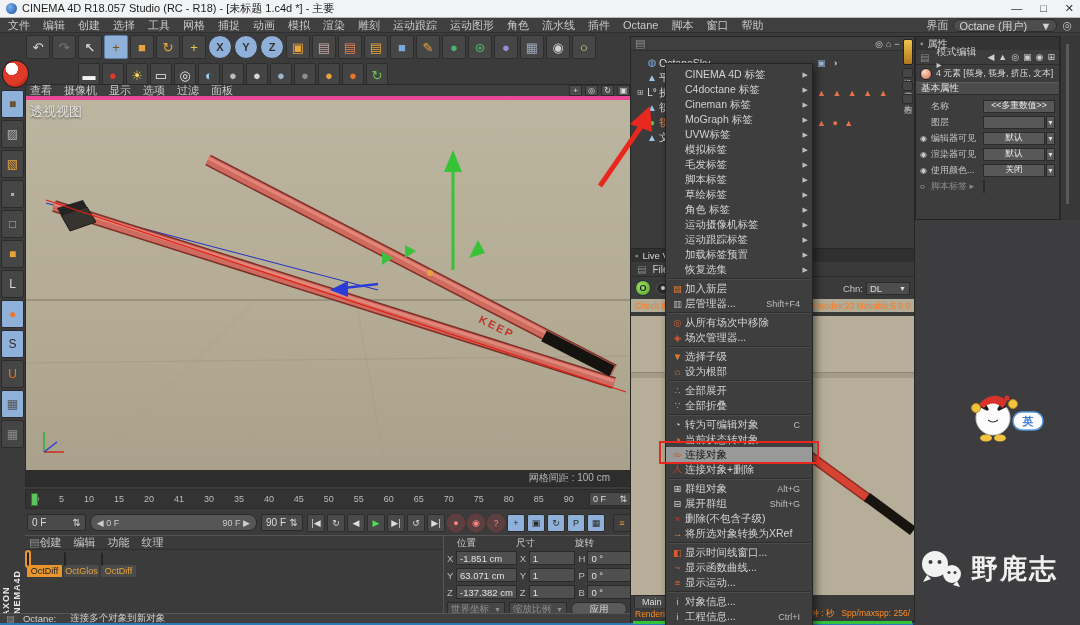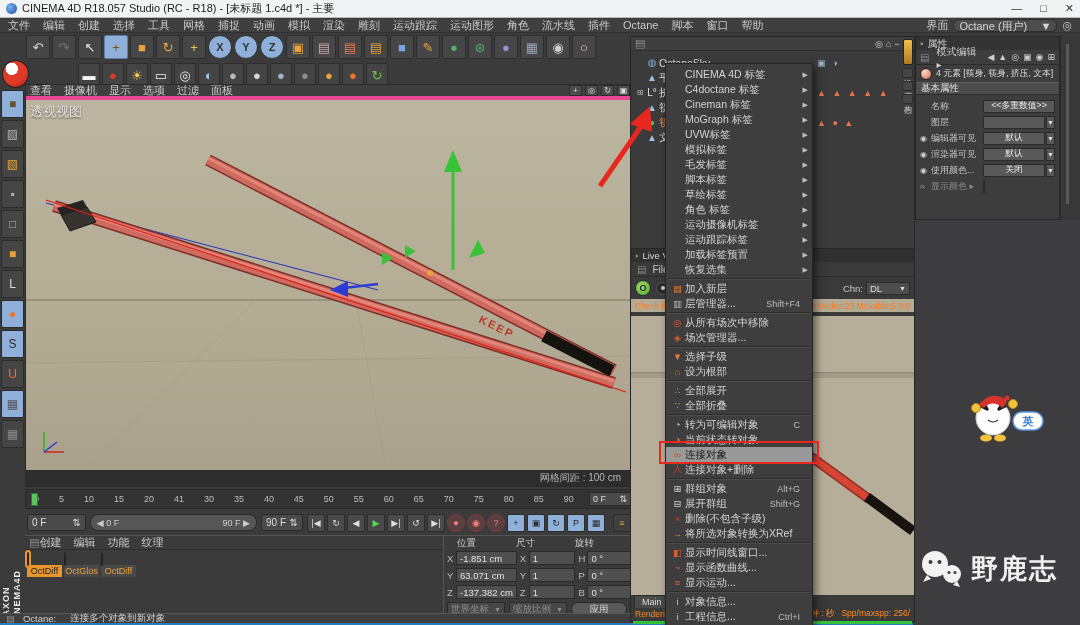--- a/index.html
+++ b/index.html
@@ -32,21 +32,21 @@
 .lbtn[data-state=selected]{background:#8fb0d8}
 .maxon{left:0;top:538px;width:24px;height:87px;color:#e8e8e8;display:flex;justify-content:center}
 .maxon div{writing-mode:vertical-rl;transform:rotate(180deg);font-size:9px;letter-spacing:1px;font-weight:bold;line-height:11px}
 
 .viewport{left:25px;top:84px;width:610px;height:403px;background:#3c3c3c;border:1px solid #2a2a2a}
 .vmenu{height:15px;background:#3f3f3f;display:flex;align-items:center;padding:0 4px;border-bottom:4px solid #ec4899}
 .vmenu .m{margin-right:12px}
 .vnav{margin-left:auto;display:flex;gap:3px}
 .vnav span{width:13px;height:11px;background:#4c4c4c;border:1px solid #2c2c2c;font-size:8px;display:flex;align-items:center;justify-content:center;color:#ddd}
 .vlabel{left:4px;top:18px;color:#e6e6e6;font-size:13px;text-shadow:0 1px 2px rgba(0,0,0,.6);z-index:5}
-.vbottom{left:0;top:385px;width:608px;height:16px;background:#2d2d2d;display:flex;justify-content:flex-end;align-items:center;padding:0 13px;color:#b5b5b5;font-size:10px}
+.vbottom{left:0;top:385px;width:608px;height:16px;background:#2d2d2d;display:flex;justify-content:flex-end;align-items:center;padding:0 24px;color:#b5b5b5;font-size:10px}
 
 .timeline{left:25px;top:489px;width:610px;height:20px;background:#333;border:1px solid #2a2a2a;display:flex;align-items:center}
 .ticks{width:540px;margin-left:8px;display:flex;justify-content:space-between;color:#bdbdbd;font-size:9px;
   background:repeating-linear-gradient(90deg,#555 0 1px,transparent 1px 6px);background-size:100% 4px;background-position:0 14px;background-repeat:no-repeat}
 .playhead{position:absolute;left:5px;top:3px;width:7px;height:13px;background:#5dc45d;border:1px solid #2d7a2d}
 .tlbox{margin-left:auto;margin-right:3px;width:42px;height:14px;background:#4a4a4a;border:1px solid #2a2a2a;font-size:9px;display:flex;align-items:center;padding:0 3px;justify-content:space-between;color:#ddd}
 
 .transport{left:25px;top:511px;width:610px;height:23px;background:#3b3b3b;display:flex;align-items:center;padding:0 2px}
 .fbox{width:68px;height:17px;background:#4a4a4a;border:1px solid #2a2a2a;border-radius:2px;font-size:10px;color:#ddd;display:flex;align-items:center;justify-content:space-between;padding:0 4px;margin-right:4px}
 .range{width:196px;height:17px;background:#565656;border:1px solid #2a2a2a;border-radius:8px;font-size:9px;color:#ccc;display:flex;align-items:center;justify-content:space-between;padding:0 6px;margin-right:4px}
@@ -749,21 +749,21 @@
           <span class="dd">▼</span>
         </div>
         <div class="afrow" data-kind="select">
           <span class="rad">◉</span>
           <span class="albl">使用颜色...</span>
           <span class="val">关闭</span>
           <span class="dd">▼</span>
         </div>
         <div class="afrow" data-kind="swatch">
           <span class="rad">○</span>
-          <span class="albl">显示颜色 ▸</span>
+          <span class="albl">脚本标签 ▸</span>
           <span class="val"></span>
 
         </div>
       </div>
   </div>
 
   <div class="abs rstrip"></div>
   <div class="abs grayarea">
     <div class="sticker">
       <svg width="86" height="62" viewBox="0 0 86 62">

